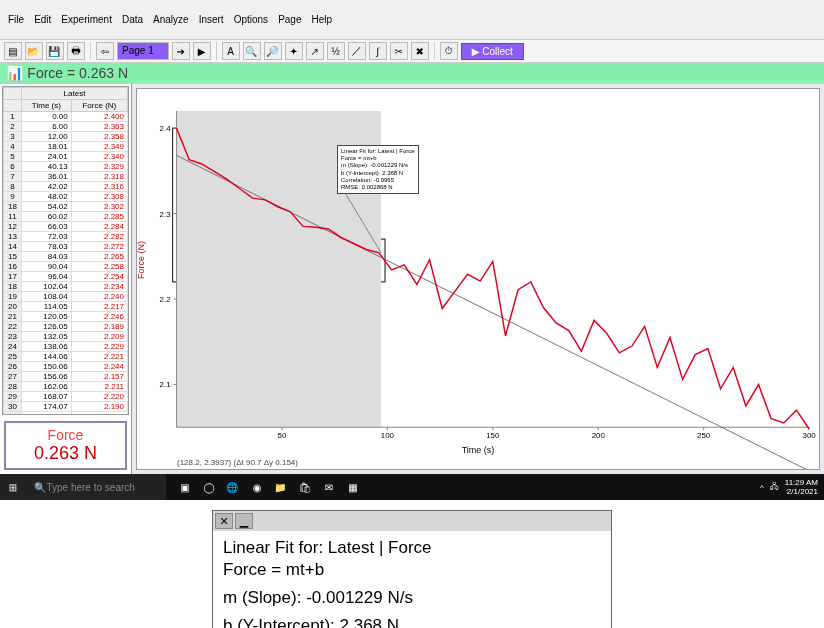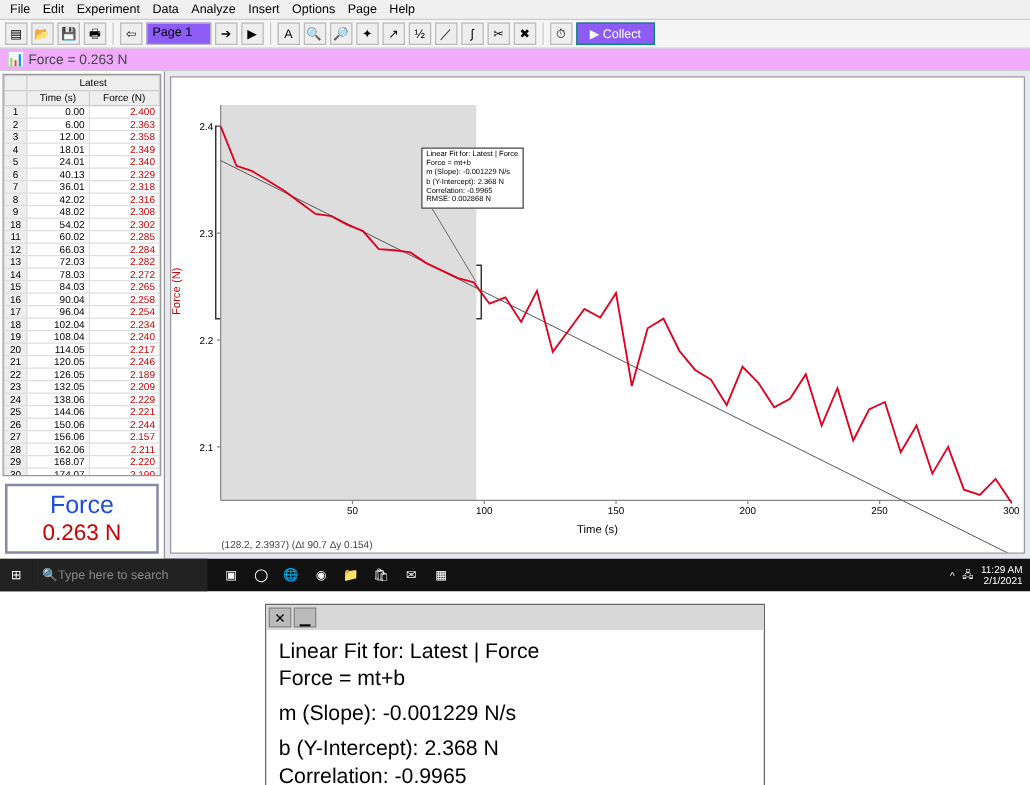--- a/index.html
+++ b/index.html
@@ -1,40 +1,40 @@
 <!DOCTYPE html>
 <html><head>
 <meta charset="utf-8">
 <style>
 * { box-sizing: border-box; margin: 0; padding: 0; }
 body { font-family: Arial, sans-serif; font-size: 11px; background: #fff; width: 824px; }
 
-.menubar { background: #f0f0f0; display: flex; gap: 10px; padding: 2px 8px; font-size: 10px; border-bottom: 1px solid #ccc; }
+.menubar { background: #f0f0f0; display: flex; gap: 10px; padding: 14px 8px; font-size: 10px; border-bottom: 1px solid #ccc; }
 .menubar span { cursor: pointer; }
 
 .toolbar { background: #f5f5f5; display: flex; align-items: center; gap: 3px; padding: 2px 4px; border-bottom: 1px solid #ccc; }
 .toolbar .tb { width: 18px; height: 18px; background: #eee; border: 1px solid #bbb; display: flex; align-items: center; justify-content: center; font-size: 10px; cursor: pointer; }
 .toolbar .page-select { height: 18px; font-size: 10px; border: 1px solid #bbb; padding: 0 14px 0 4px; background: #8b5cf6; line-height: 16px; }
 .toolbar .collect { background: #8b5cf6; color: #fff; padding: 2px 10px; font-size: 10px; border: 1px solid #086; cursor: pointer; }
 .toolbar .sep { width: 1px; height: 18px; background: #ccc; margin: 0 2px; }
 
-.tabbar { background: #f0abfc; padding: 2px 6px; font-size: 11px; border-bottom: 1px solid #ccc; color: #444; }
+.tabbar { background: #86efac; padding: 2px 6px; font-size: 14px; border-bottom: 1px solid #ccc; color: #444; }
 
 .main { display: flex; height: 390px; background: #e8e8f0; }
 
 .left { width: 132px; display: flex; flex-direction: column; border-right: 1px solid #999; background: #fff; }
 .table-wrap { flex: 1; overflow: hidden; border: 1px solid #999; margin: 2px; background: #fff; }
 .table-wrap table { border-collapse: collapse; width: 100%; font-size: 8px; }
 .table-wrap th { background: #eee; border: 1px solid #ccc; padding: 1px 3px; font-weight: normal; }
 .table-wrap td { border: 1px solid #ddd; padding: 0 3px; text-align: right; }
 .table-wrap td.rn { background: #eee; text-align: center; width: 18px; }
 .table-wrap td.force { color: #c00; }
 
 .force-box { margin: 4px; border: 2px solid #88a; text-align: center; padding: 4px; background: #fff; }
-.force-box .fl { color: #1d4ed8; font-size: 20px; }
+.force-box .fl { color: #ef4444; font-size: 14px; }
 .force-box .fv { color: #c00; font-size: 18px; }
 
 .graph { flex: 1; position: relative; background: #fff; margin: 4px; border: 1px solid #999; }
 .graph svg { width: 100%; height: 100%; }
 .ylabel { position: absolute; left: 4px; top: 50%; transform: rotate(-90deg) translate(0,-50%); transform-origin: left top; font-size: 9px; color: #c00; }
 .xlabel { position: absolute; bottom: 14px; left: 50%; transform: translateX(-50%); font-size: 9px; }
 .coord { position: absolute; bottom: 2px; left: 40px; font-size: 8px; color: #444; margin-top: 14px; }
 
 .fit-callout { position: absolute; left: 200px; top: 56px; background: #fff; border: 1px solid #444; font-size: 6px; padding: 2px 3px; line-height: 1.2; }
 

